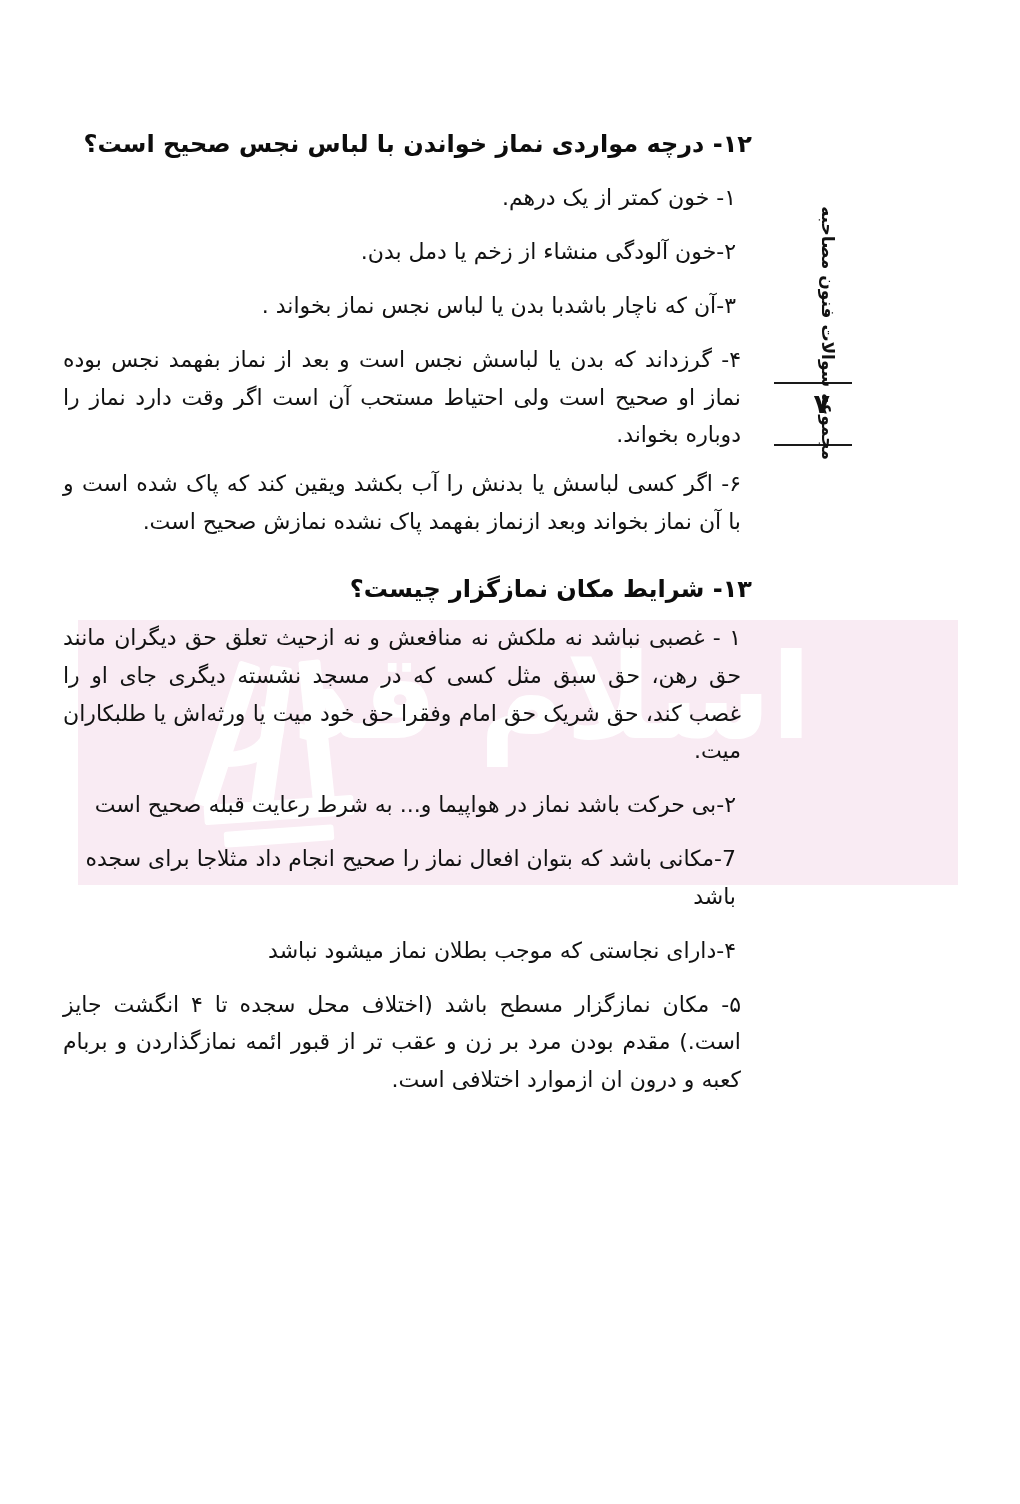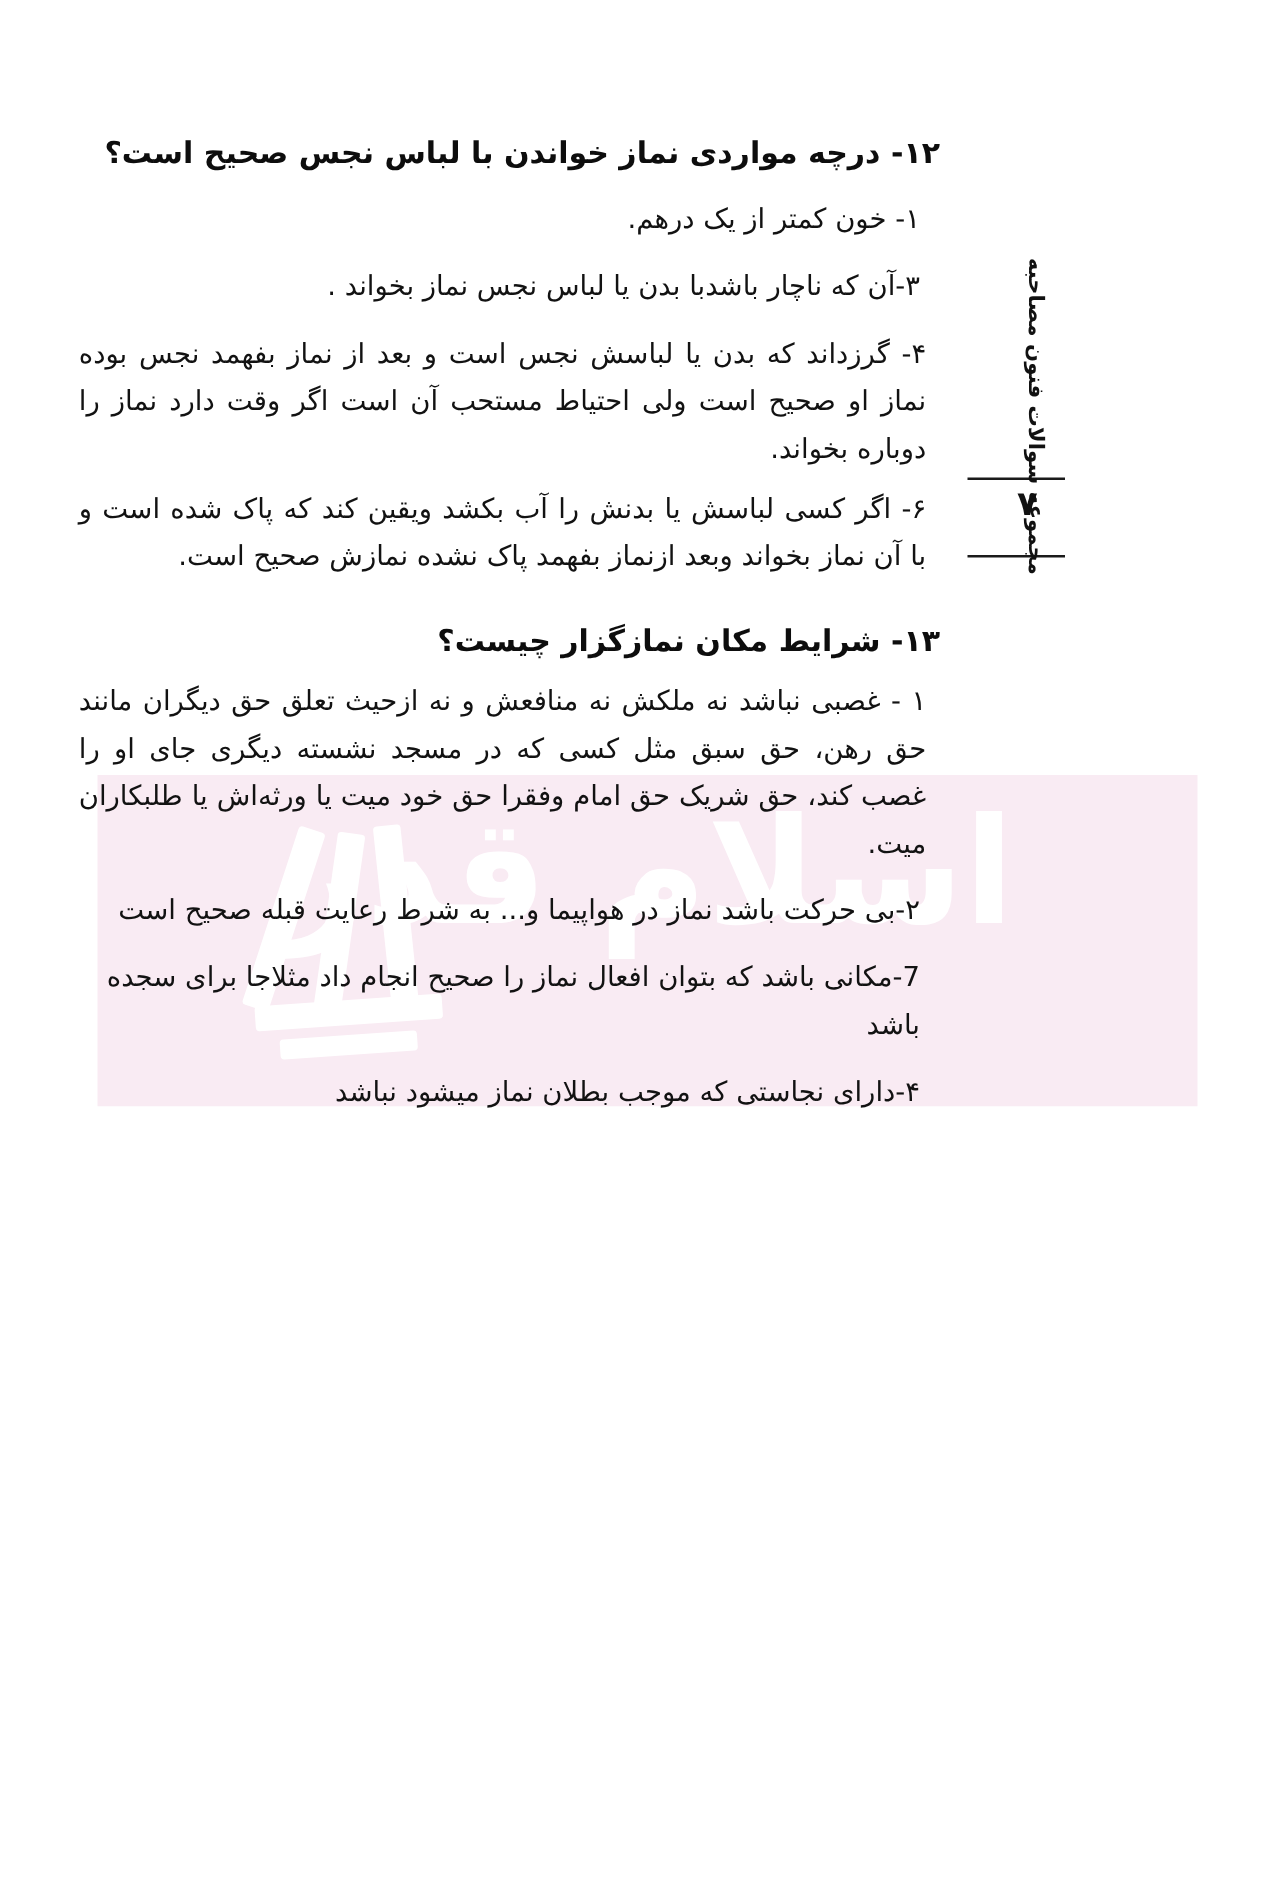--- a/index.html
+++ b/index.html
@@ -114,21 +114,21 @@
     letter-spacing: 0.5px;
     white-space: nowrap;
     color: #111;
     direction: rtl;
   }
 
   
   #content {
     position: absolute;
     right: 268px;
-    top: 104px;
+    top: 126px;
     width: 700px;
     z-index: 3;
     direction: rtl;
     text-align: right;
   }
   .q-heading {
     font-size: 24px;
     font-weight: bold;
     line-height: 1.55;
     margin: 0 0 4px 0;
@@ -173,24 +173,26 @@
     <div class="rule top"></div>
     <div class="folio">۷</div>
     <div class="rule bottom"></div>
     <div class="running-title">مجموعه سوالات فنون مصاحبه</div>
   </div>
 
   <div id="content">
 
     <h2 class="q-heading">۱۲- درچه مواردی نماز خواندن با لباس نجس صحیح است؟</h2>
     <p class="p-line">۱- خون کمتر از یک درهم.</p>
+    <p class="p-line">۲-خون آلودگی منشاء از زخم یا دمل بدن.</p>
     <p class="p-line">۳-آن که ناچار باشدبا بدن یا لباس نجس نماز بخواند .</p>
     <p class="p-block">۴- گرزداند که بدن یا لباسش نجس است و بعد از نماز بفهمد نجس بوده نماز او صحیح است ولی احتیاط مستحب آن است اگر وقت دارد نماز را دوباره بخواند.</p>
     <p class="p-block">۶- اگر کسی لباسش یا بدنش را آب بکشد ویقین کند که پاک شده است و با آن نماز بخواند وبعد ازنماز بفهمد پاک نشده نمازش صحیح است.</p>
 
     <h2 class="q-heading second">۱۳- شرایط مکان نمازگزار چیست؟</h2>
     <p class="p-block">۱ - غصبی نباشد نه ملکش نه منافعش و نه ازحیث تعلق حق دیگران مانند حق رهن، حق سبق مثل کسی که در مسجد نشسته دیگری جای او را غصب کند، حق شریک حق امام وفقرا حق خود میت یا ورثه‌اش یا طلبکاران میت.</p>
     <p class="p-line">۲-بی حرکت باشد نماز در هواپیما و... به شرط رعایت قبله صحیح است</p>
     <p class="p-line">7-مکانی باشد که بتوان افعال نماز را صحیح انجام داد مثلاجا برای سجده باشد</p>
     <p class="p-line">۴-دارای نجاستی که موجب بطلان نماز میشود نباشد</p>
+    <p class="p-block">۵- مکان نمازگزار مسطح باشد (اختلاف محل سجده تا ۴ انگشت جایز است.) مقدم بودن مرد بر زن و عقب تر از قبور ائمه نمازگذاردن و بربام کعبه و درون ان ازموارد اختلافی است.</p>
 
   </div>
 </div>
 
 </body></html>

